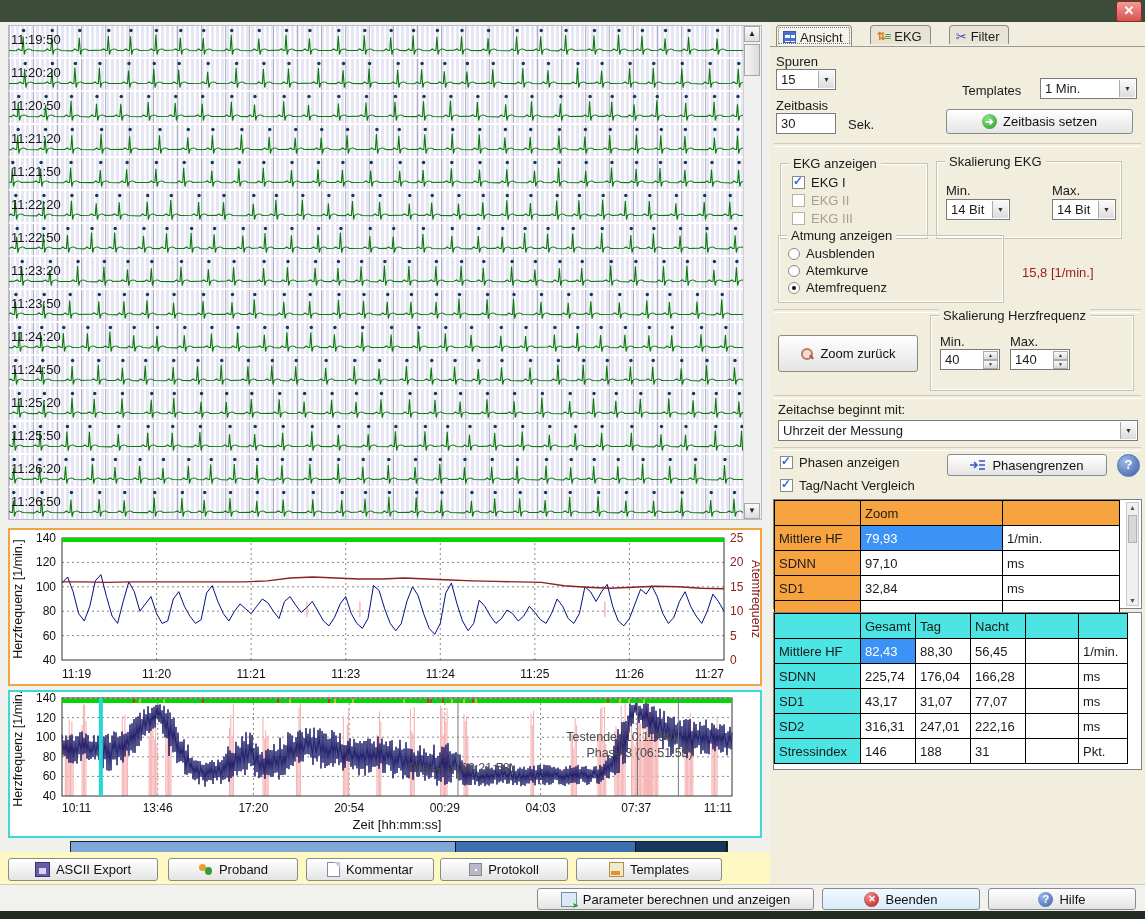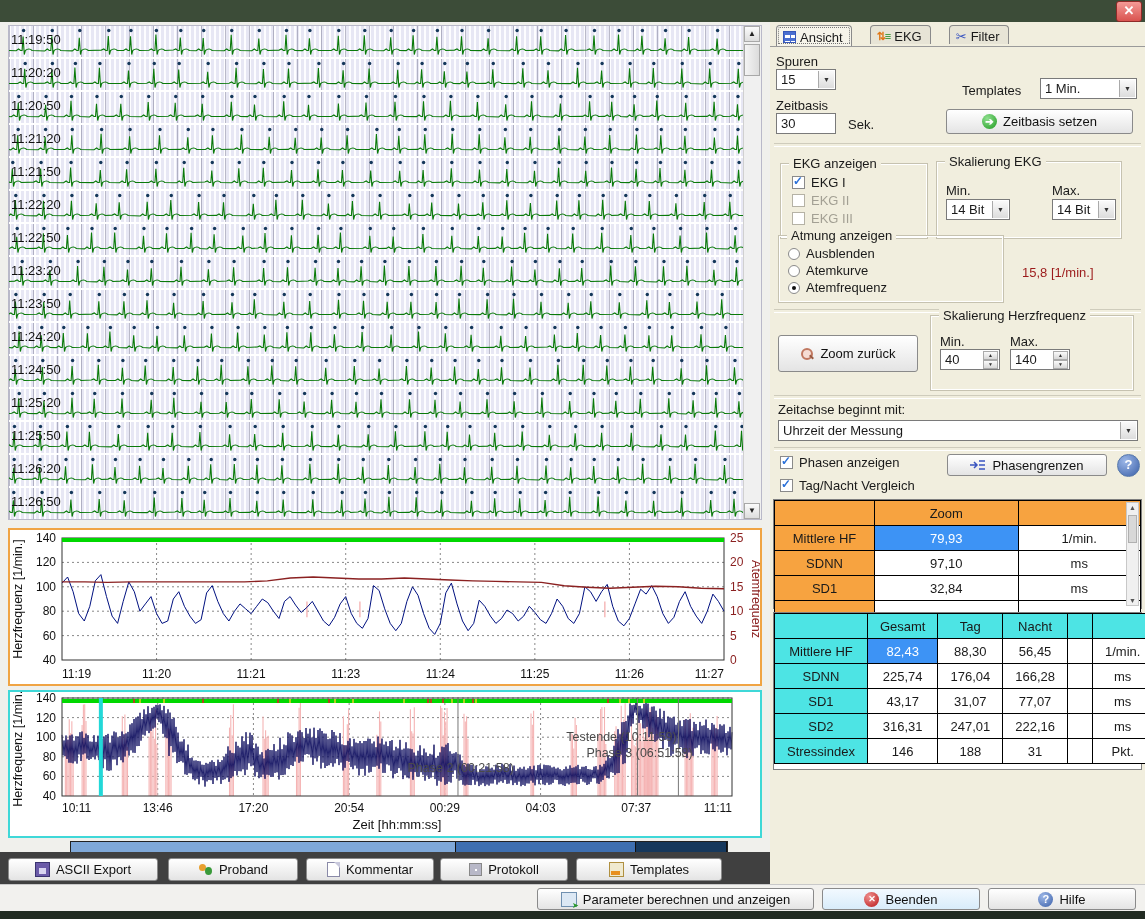--- a/index.html
+++ b/index.html
@@ -26,21 +26,21 @@
      border:1px solid #a8a8a8;box-sizing:border-box;font-size:8px;text-align:center;line-height:14px;color:#222;}
   .vscroll .thumb{position:absolute;left:0;width:16px;background:linear-gradient(90deg,#f4f4f4,#dcdcdc);border:1px solid #a8a8a8;box-sizing:border-box;}
   
   #mid-chart{position:absolute;left:8px;top:528px;width:754px;height:158px;background:#fff;
      border:2px solid #f0a443;box-sizing:border-box;}
   #bot-chart{position:absolute;left:8px;top:690px;width:754px;height:148px;background:#fff;
      border:2px solid #3fd8d8;box-sizing:border-box;}
   #phase-bar{position:absolute;left:70px;top:841px;height:14px;width:658px;display:flex;border:1px solid #222;box-sizing:border-box;}
   #phase-bar .seg{height:100%;}
   
-  #btn-row{position:absolute;left:0;top:852px;width:770px;height:32px;background:#404040;}
+  #btn-row{position:absolute;left:0;top:852px;width:770px;height:32px;background:#fef9c3;}
   .btn{border:1px solid #8a8a8a;border-radius:3px;background:linear-gradient(#ffffff,#e4e4e4);
      font-size:13px;display:flex;align-items:center;justify-content:center;gap:6px;cursor:pointer;box-sizing:border-box;color:#111;}
   .tb-btn{position:absolute;top:6px;height:23px;}
   
   #footer{position:absolute;left:0;top:884px;width:1145px;height:27px;background:#f2f1ee;border-top:1px solid #c9c9c9;}
   #bottom-strip{position:absolute;left:0;top:911px;width:1145px;height:8px;background:#212b21;}
   
   #right-panel{position:absolute;left:770px;top:25px;width:375px;height:859px;background:#f1eede;font-size:13px;}
   .tabbar{position:absolute;left:6px;top:0px;height:21px;display:flex;gap:18px;}
   .tab{border:1px solid #8a8a8a;border-bottom:none;border-radius:4px 4px 0 0;background:#e7e4d6;
@@ -65,21 +65,21 @@
   .opt-row{position:absolute;display:flex;align-items:center;gap:6px;height:15px;}
   .opt-row.disabled span{color:#a3a094;}
   .radio{width:12px;height:12px;border:1px solid #8a8a8a;border-radius:50%;background:#fff;position:relative;box-sizing:border-box;}
   .radio.sel::after{content:"";position:absolute;left:3px;top:3px;width:4px;height:4px;border-radius:50%;background:#111;}
   .round-help{position:absolute;width:21px;height:21px;border-radius:50%;border:1px solid #5577aa;
      background:radial-gradient(circle at 35% 30%, #9db8e8, #3a5fa8);color:#fff;font-weight:bold;
      text-align:center;line-height:20px;font-size:13px;cursor:pointer;}
   
   .tblwrap{position:absolute;background:#fff;border:1px solid #808080;box-sizing:border-box;}
   table.stat{border-collapse:collapse;font-size:13px;table-layout:fixed;}
-  table.stat td{border:1px solid #000;padding:3px 12px;height:18px;overflow:hidden;white-space:nowrap;text-align:center;}
+  table.stat td{border:1px solid #000;padding:3px 4px;height:18px;overflow:hidden;white-space:nowrap;}
   td.hdr-orange{background:#f7a340;}
   td.lbl-orange{background:#f7a340;}
   td.hdr-teal{background:#4de4e4;}
   td.lbl-teal{background:#4de4e4;}
   td.val{background:#fff;}
   td.hl{background:#3d93f5;color:#fff;}
   .mini-scroll{position:absolute;width:13px;background:#f0f0f0;border:1px solid #c8c8c8;box-sizing:border-box;}
   .mini-scroll .c{position:absolute;left:0;width:100%;text-align:center;font-size:7px;color:#555;}
   
   .ic{display:inline-block;flex:none;}

